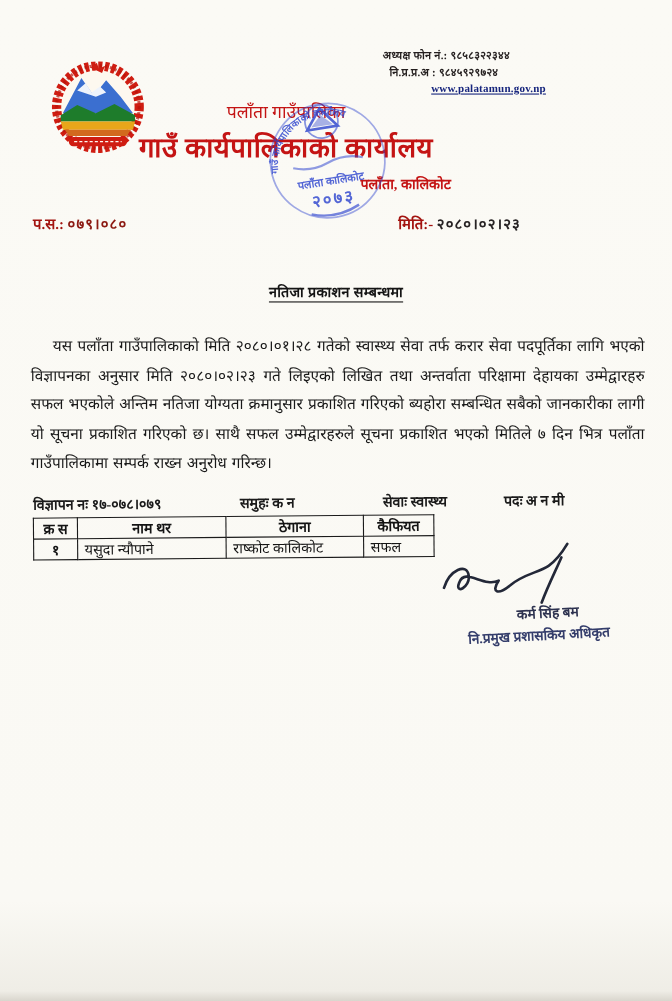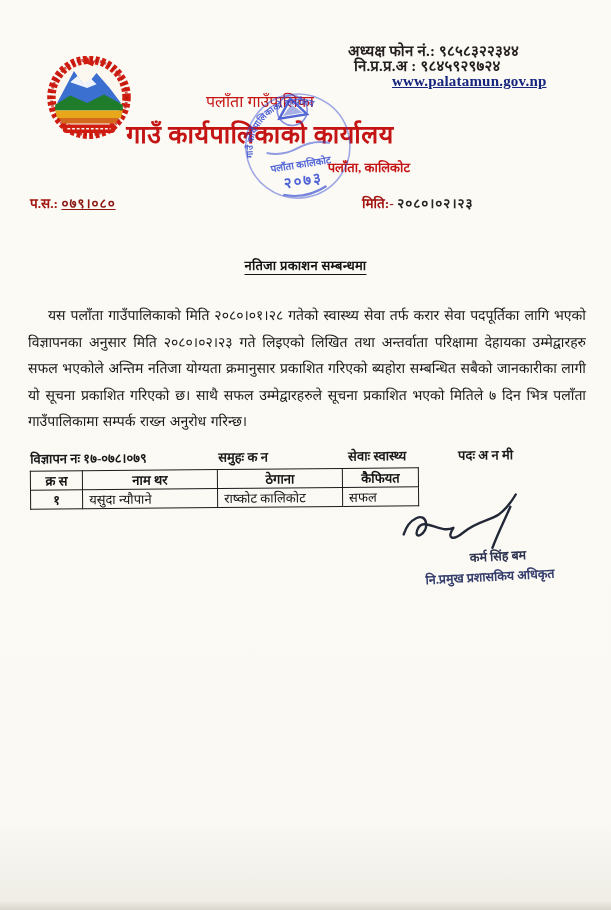--- a/index.html
+++ b/index.html
@@ -13,21 +13,21 @@
     margin:0 auto;
     background:linear-gradient(180deg,#fbfaf5 0%, #faf9f4 90%, #efede6 99%, #d9d6cd 100%);
     overflow:hidden;
     color:#1c1c1c;
   }
 
   
   .emblem { position:absolute; left:42px; top:56px; width:94px; height:92px; }
   .contact {
     position:absolute; left:348px; top:44px;
-    font-size:15px; font-weight:bold; line-height:15px;
+    font-size:10px; font-weight:bold; line-height:15px;
     color:#241f1f; letter-spacing:.2px;
   }
   .contact .row { white-space:nowrap; }
   .contact .c2 { padding-left:6px; }
   .contact .link { color:#16257d; text-decoration:underline; }
   .contact .c3 { padding-left:10px; }
   .contact .c4 { padding-left:44px; }
 
   .title-block { position:absolute; left:110px; top:90px; width:300px; text-align:center; }
   .muni-name   { font-size:16px; font-weight:normal; color:#c41414; }
@@ -35,21 +35,21 @@
   .address     { font-size:13px; font-weight:bold; color:#c41414; margin-top:8px;text-align:right; }
 
   .stamp {
     position:absolute; left:232px; top:86px; width:132px; height:122px;
     transform:rotate(-9deg); opacity:.82; pointer-events:none;
   }
 
   
   .ref-line { position:absolute; left:30px; top:194px; width:555px; font-size:13.5px; font-weight:bold; }
   .ref-left  { position:absolute; left:0; color:#a31410; }
-  .ref-left .num { color:#8c1a12; letter-spacing:1px;text-decoration:underline; }
+  .ref-left .num { color:#8c1a12; letter-spacing:1px; }
   .ref-right { position:absolute; left:332px; }
   .ref-right .lbl { color:#a31410; }
   .ref-right .num { color:#272324; letter-spacing:1px;margin-top:24px; }
 
   
   .subject {
     position:absolute; left:0; top:256px; width:100%;
     text-align:center; font-size:13px; font-weight:bold;
     text-decoration:underline; text-underline-offset:4px;
     color:#141414; letter-spacing:.3px;
@@ -73,24 +73,24 @@
   .result-table {
     position:absolute; left:30px; top:469px;
     border-collapse:collapse; transform:rotate(-0.5deg);
     font-size:13px; color:#141414;
   }
   .result-table td, .result-table th {
     border:1.6px solid #1b1b1b; padding:0 6px; height:19px;
     font-weight:bold; text-align:center; white-space:nowrap;
   }
   .result-table td.l { text-align:left; font-weight:normal; }
-  .col-sn   { width:52px; }
+  .col-sn   { width:40px; }
   .col-name { width:135px; }
   .col-addr { width:125px; }
-  .col-rem  { width:76px; }
+  .col-rem  { width:64px; }
 
   
   .sig-block { position:absolute; left:388px; top:492px; width:200px; transform:rotate(-3deg); }
   .sig-scribble { width:170px; height:58px; margin-left:8px; }
   .sig-name  { text-align:center; font-size:12.5px; font-weight:bold; color:#2e3350; margin-top:-6px; margin-left:18px; }
   .sig-title { text-align:center; font-size:12.5px; font-weight:bold; color:#343d6b; margin-top:3px; }
 </style>
 </head>
 <body>
 

